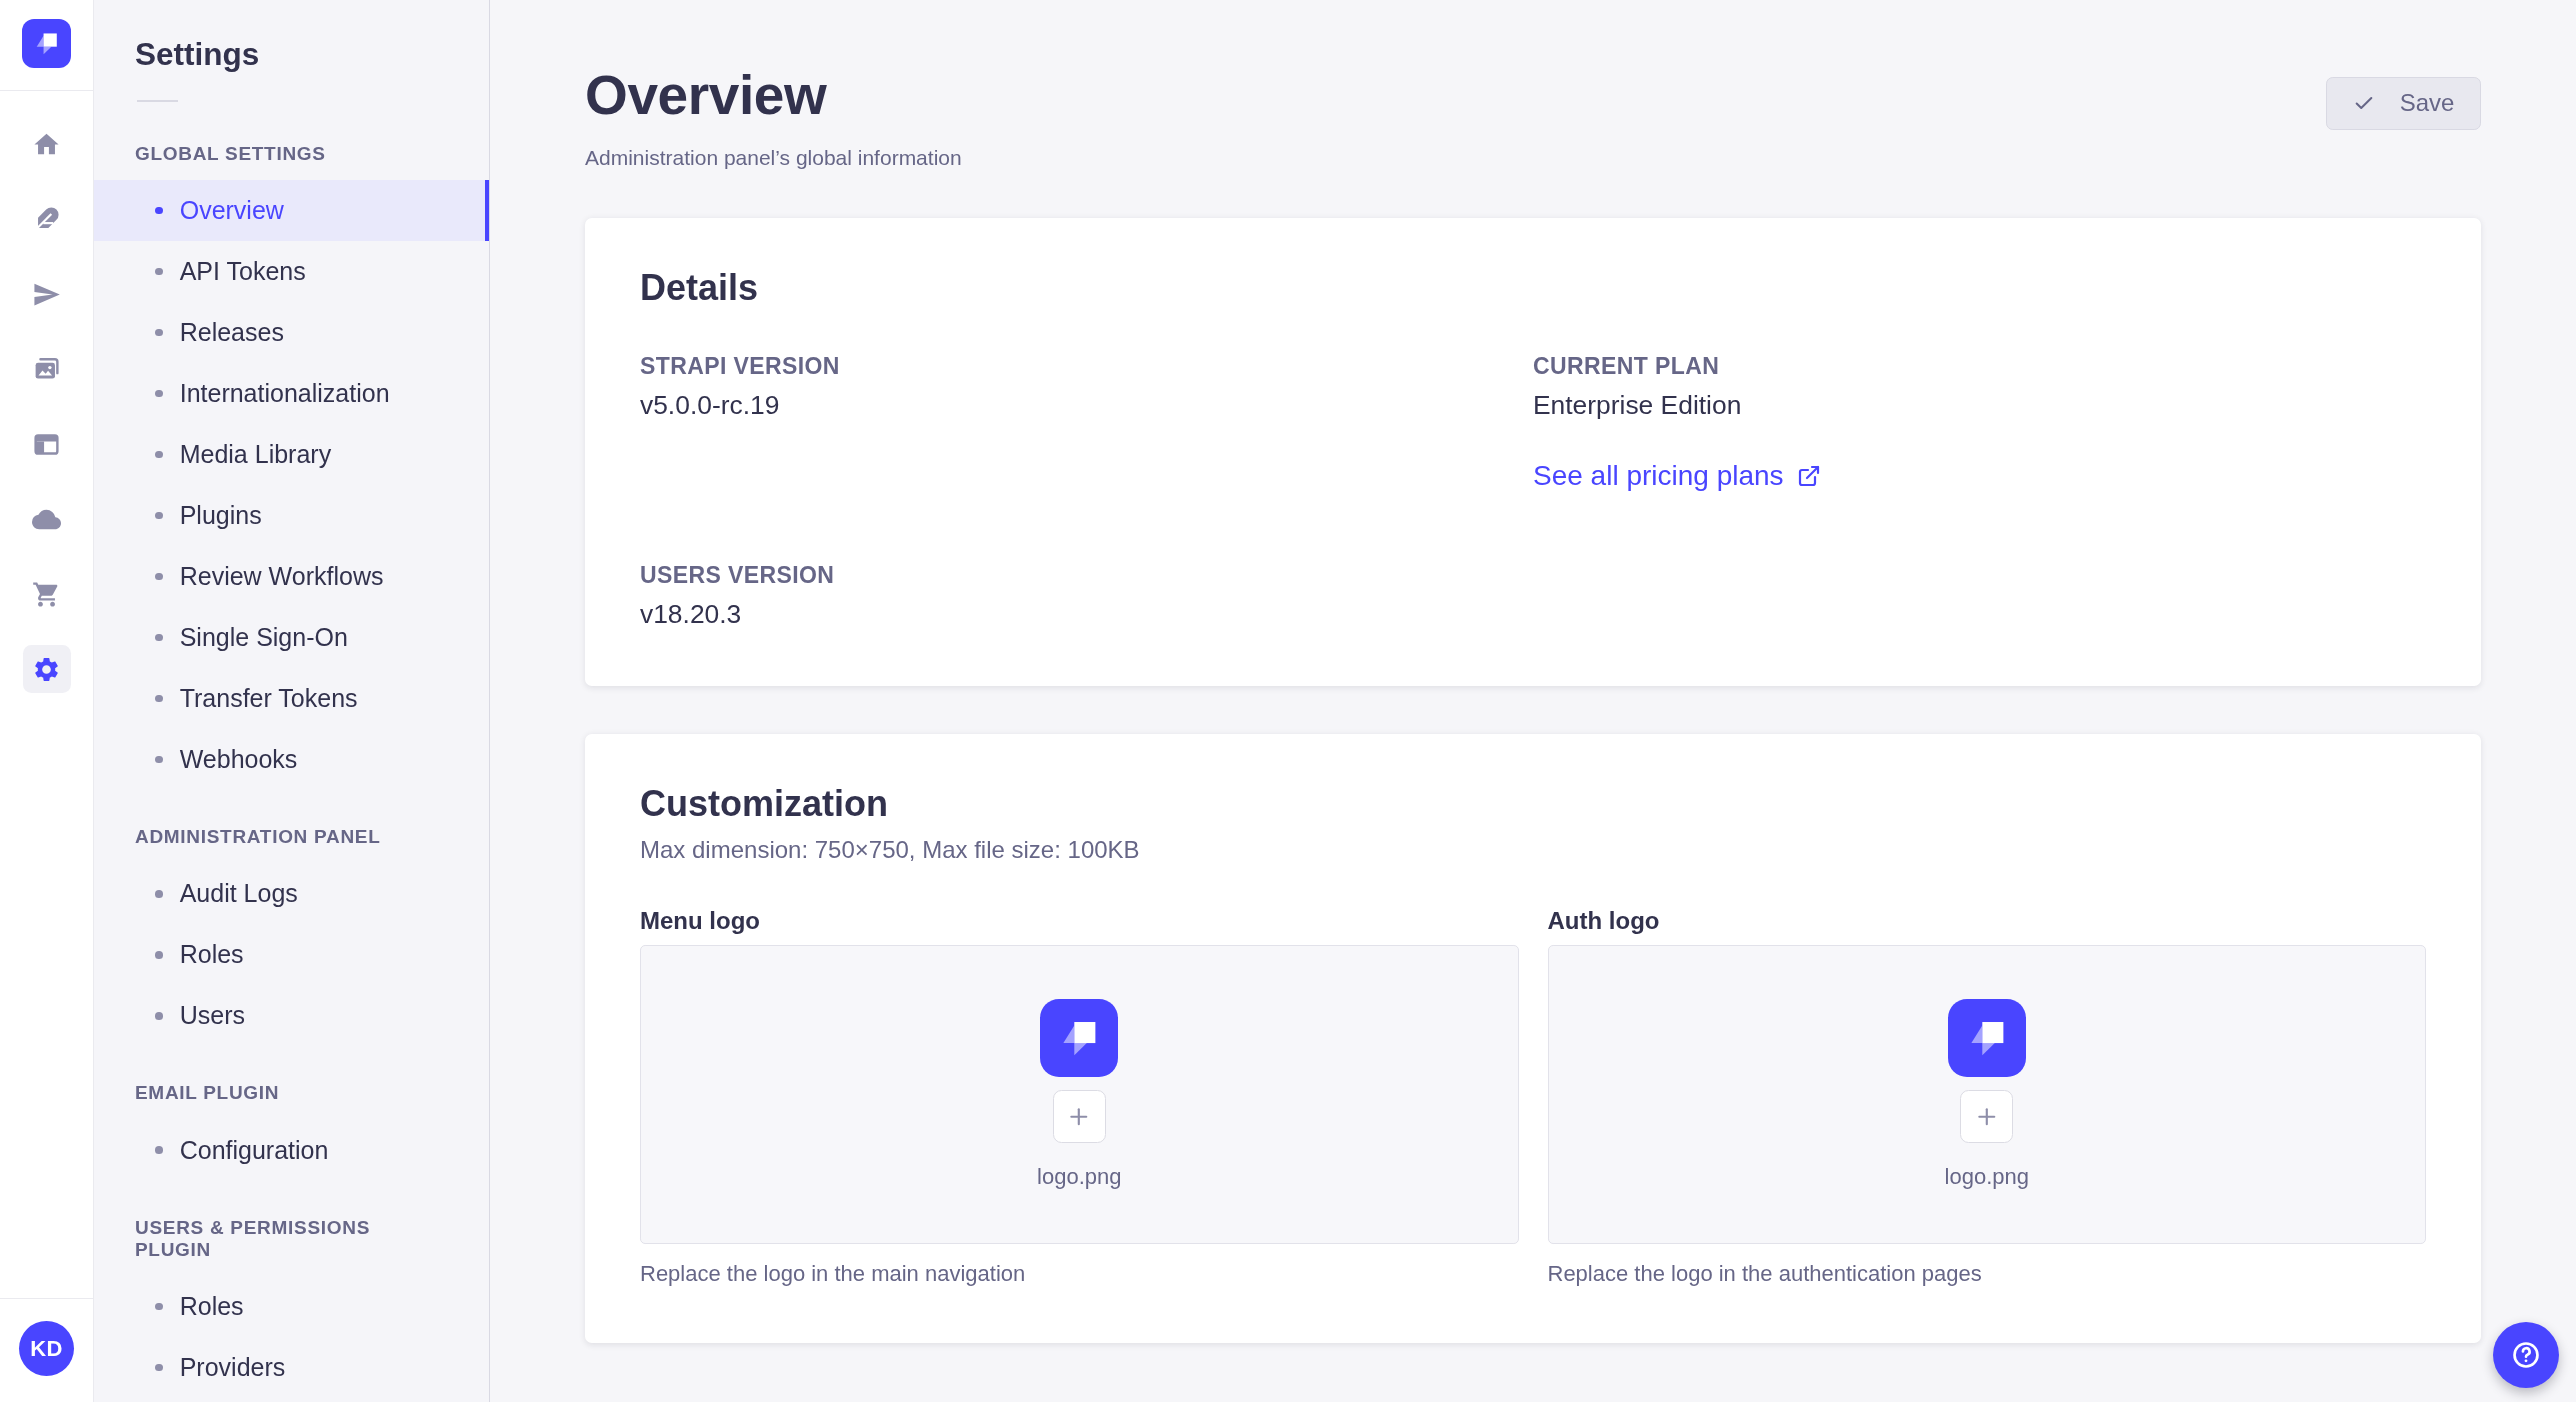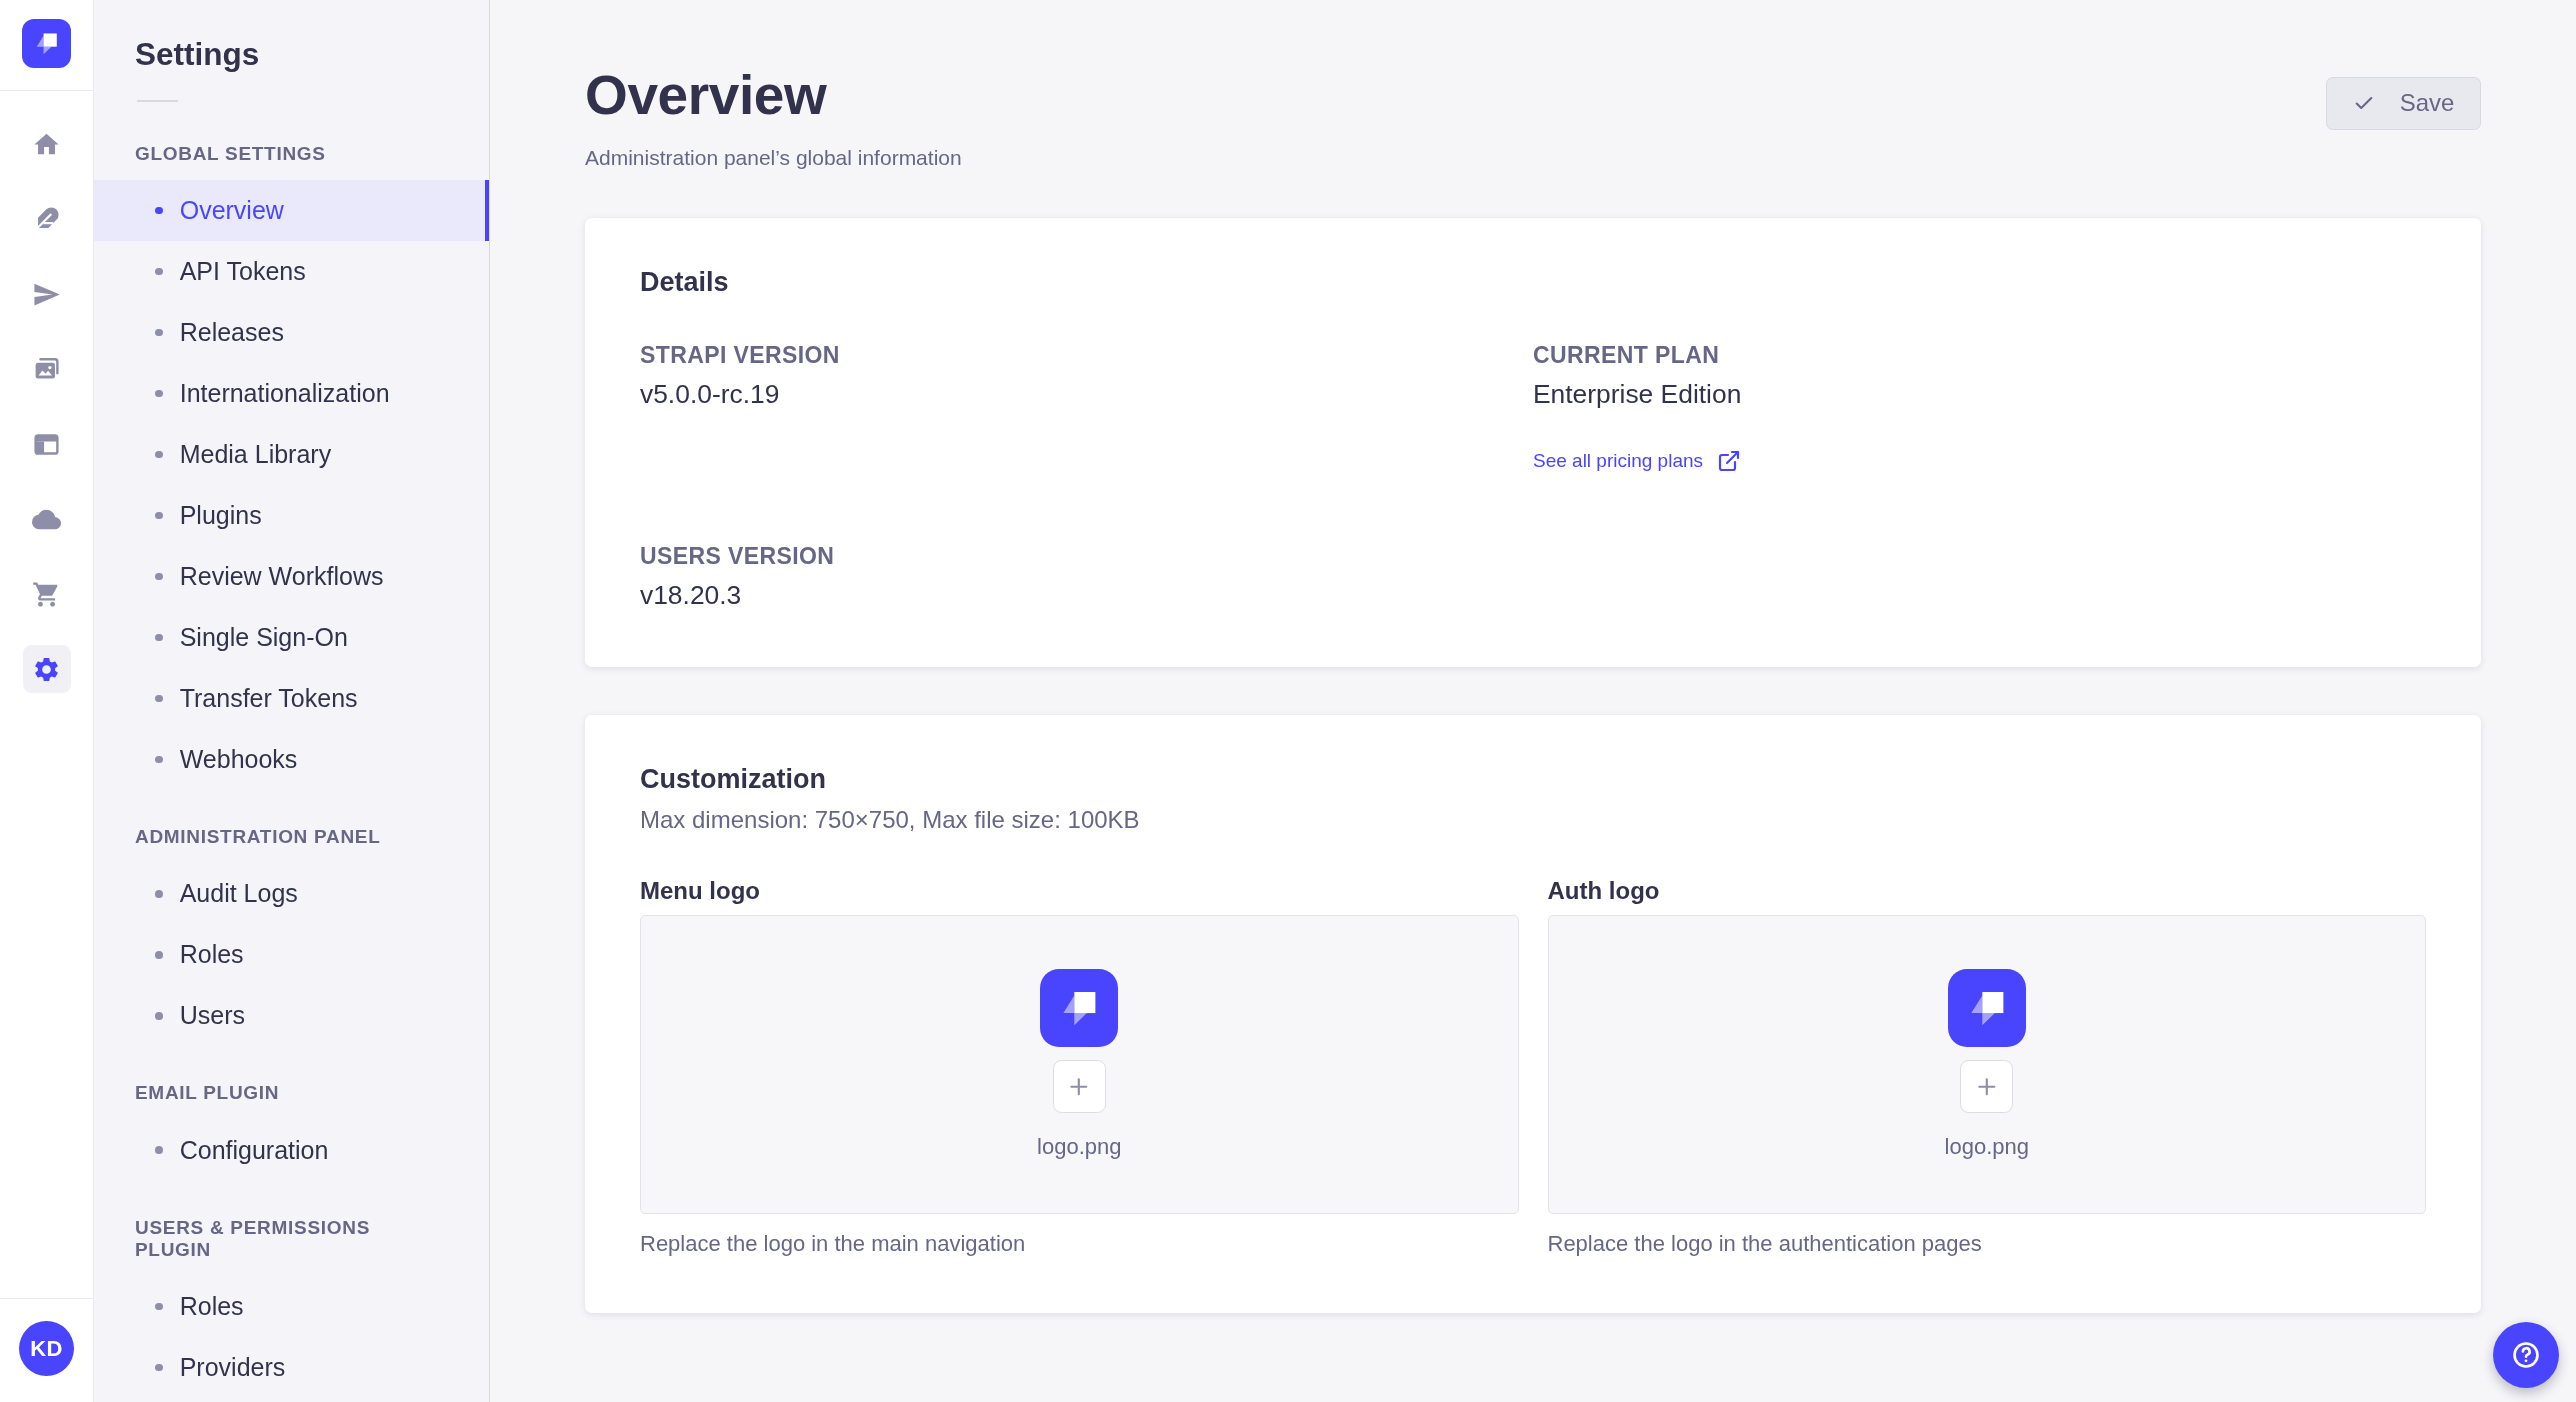--- a/index.html
+++ b/index.html
@@ -49,28 +49,28 @@
   .page-header{display:flex;justify-content:space-between;align-items:flex-start;}
   .page-header h2{margin:0;font-size:55px;font-weight:700;letter-spacing:-0.4px;}
   .page-header p{margin:19px 0 0;font-size:21px;color:var(--muted);}
   .save-btn{margin-top:13.6px;display:flex;align-items:center;gap:25px;height:53px;padding:0 25.6px;
             background:#e8e8ef;border:0.9px solid #d9d9e3;border-radius:6.8px;color:var(--muted);
             font-size:24px;font-family:inherit;cursor:pointer;}
   .save-btn svg{width:22px;height:22px;}
 
   .card{background:var(--surface);border-radius:6.8px;box-shadow:0 1.7px 6.8px rgba(33,33,52,.1);
         margin-top:48px;padding:49px 55px 56px;}
-  .card h3{margin:0;font-size:27px;font-weight:600;}
+  .card h3{margin:0;font-size:36px;font-weight:600;}
   .card-sub{margin:10.2px 0 0;font-size:24px;color:var(--muted);}
 
   .fields-grid{display:grid;grid-template-columns:1fr 1fr;row-gap:70px;margin-top:44px;}
   .field-label{font-size:23px;font-weight:700;color:var(--muted);letter-spacing:0.4px;}
   .field-value{margin-top:10.2px;font-size:26.4px;color:var(--text);}
   .pricing-link{display:inline-flex;align-items:center;gap:13.6px;margin-top:39px;
-                color:var(--primary);font-size:19px;text-decoration:none;cursor:pointer;}
+                color:var(--primary);font-size:28px;text-decoration:none;cursor:pointer;}
   .pricing-link svg{width:24px;height:24px;}
 
   .logo-row{display:grid;grid-template-columns:1fr 1fr;column-gap:29px;margin-top:43px;}
   .logo-label{font-size:24px;font-weight:700;margin-bottom:10.2px;}
   .dropzone{height:299px;background:#f7f7fa;border:0.9px solid #e2e2ea;border-radius:5.1px;
             display:flex;flex-direction:column;align-items:center;justify-content:center;cursor:pointer;}
   .logo-tile{width:78px;height:78px;border-radius:19px;background:var(--primary);
              display:flex;align-items:center;justify-content:center;}
   .logo-tile svg{width:78px;height:78px;}
   .add-logo-btn{width:53px;height:53px;margin-top:13.6px;background:#fff;border:0.9px solid var(--border);

